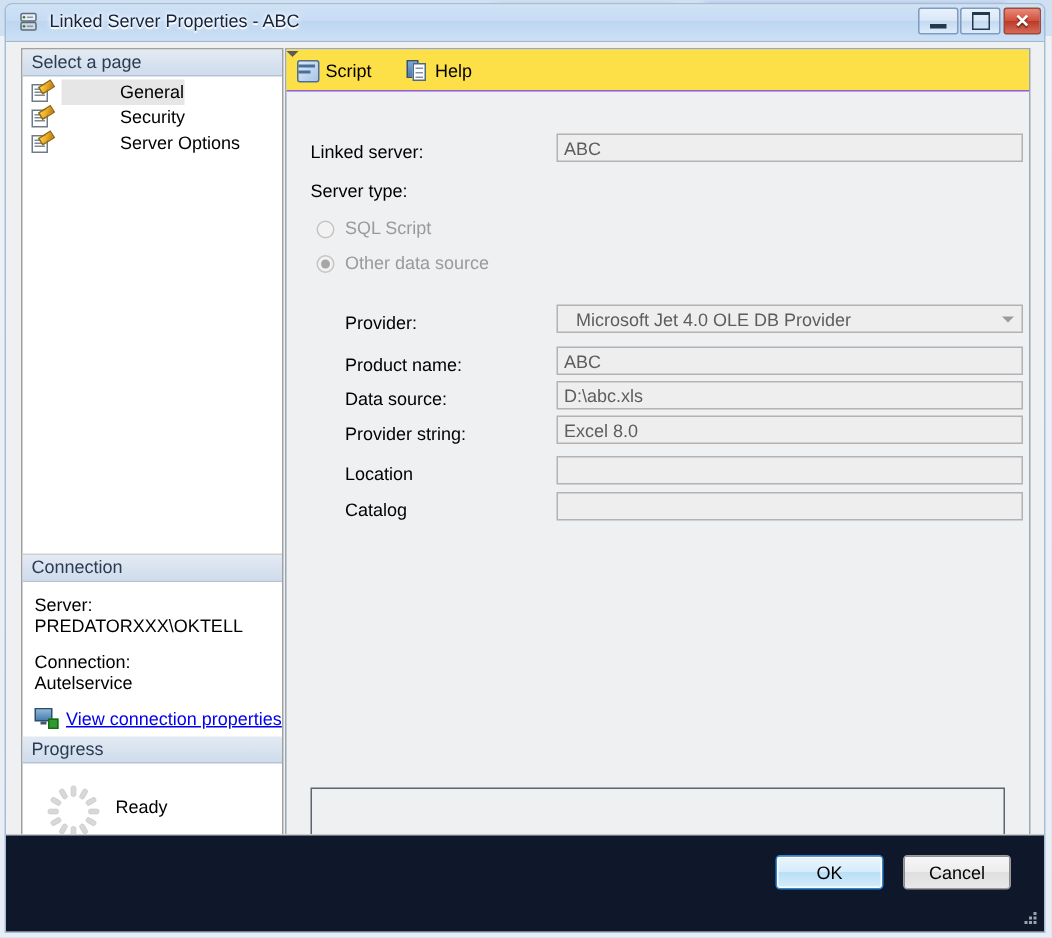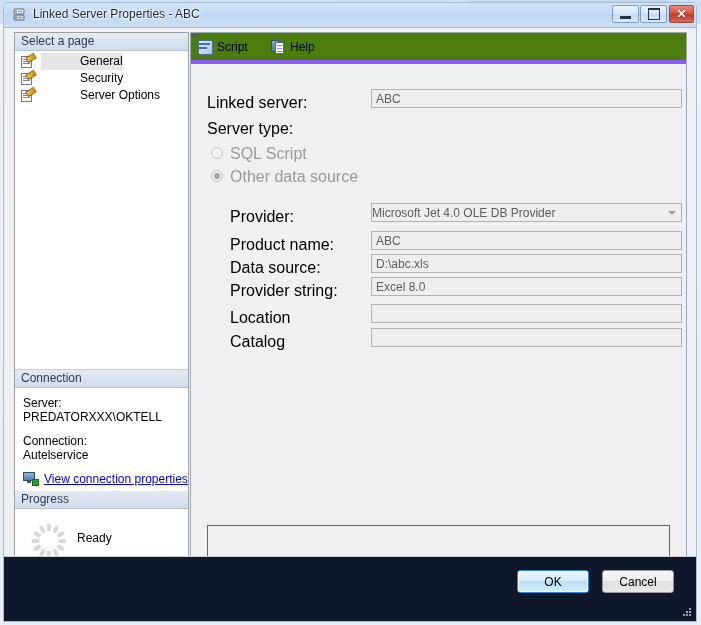--- a/index.html
+++ b/index.html
@@ -159,21 +159,21 @@
   #panel{
     position:absolute;left:186px;top:4px;width:497px;height:547px;
     background:#eff0f1;
     border:1px solid #9aa7b5;
     box-sizing:border-box;
   }
 
   
   #toolbar{
     position:absolute;left:0;top:0;right:0;height:27px;
-    background:#4d7c0f;border-bottom:4px solid #8b5cf6;
+    background:#fde047;border-bottom:1px solid #8b5cf6;
   }
   .tb-item{
     position:absolute;top:4px;height:19px;
     display:flex;align-items:center;cursor:default;
   }
   .tb-item .tlabel{margin-left:4px;font-size:12px;color:#000;}
   #tb-script{left:6px;}
   #tb-arrow{left:62px;top:10px;width:9px;height:7px;}
   #tb-help{left:80px;}
   .script-icon{position:relative;width:16px;height:16px;flex:none;}
@@ -202,40 +202,40 @@
 
   .caret{
     width:0;height:0;border-left:4px solid transparent;border-right:4px solid transparent;
     border-top:4px solid #5a5a5a;
     position:absolute;
   }
 
   
   #form{position:absolute;left:0;top:28px;right:0;bottom:0;}
   .f-label{
-    position:absolute;font-size:16px;color:#000;white-space:nowrap;
+    position:absolute;font-size:12px;color:#000;white-space:nowrap;
   }
   .f-label.disabled{color:#9a9a9a;}
   .f-input{
     position:absolute;box-sizing:border-box;
     height:19px;
     border:1px solid #b3b3b3;
     background:#eeeeee;
     font-family:"Liberation Sans", sans-serif;
     font-size:12px;color:#5d5d5d;
     padding:0 0 0 4px;
     line-height:17px;
     outline:none;
   }
   .f-combo{
     position:absolute;box-sizing:border-box;height:19px;
     border:1px solid #b3b3b3;background:#eeeeee;
   }
   .f-combo .ctext{
-    position:absolute;left:0;top:1px;font-size:12px;color:#5d5d5d;line-height:17px;text-align:center;
+    position:absolute;left:12px;top:1px;font-size:12px;color:#5d5d5d;line-height:17px;text-align:center;
   }
   .f-combo .cbtn{
     position:absolute;right:1px;top:1px;width:16px;height:15px;
     display:flex;align-items:center;justify-content:center;
   }
   .radio{
     position:absolute;width:12px;height:12px;border-radius:50%;
     border:1px solid #c4c4c4;background:#f2f2f2;box-sizing:border-box;
   }
   .radio .dot{

